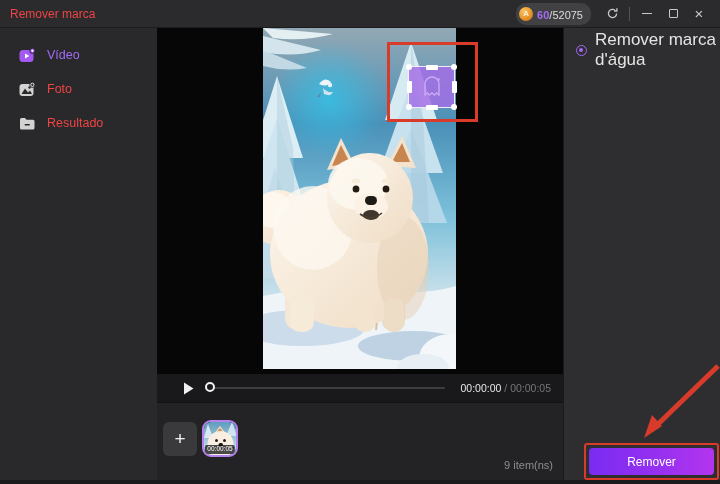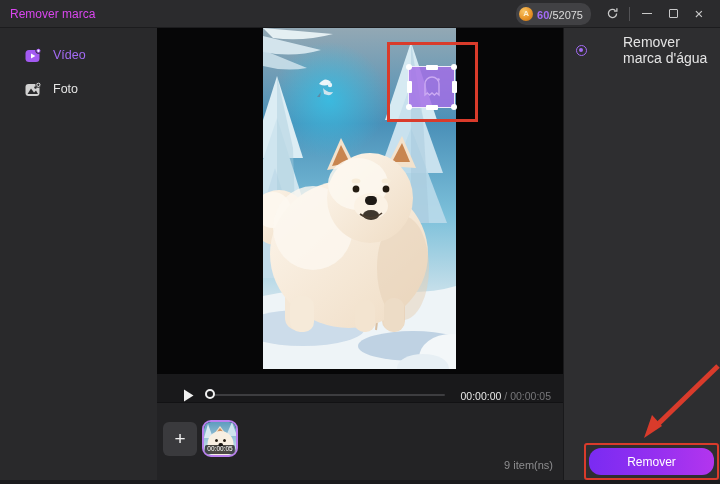--- a/index.html
+++ b/index.html
@@ -7,21 +7,21 @@
   body { font-family:"Liberation Sans", sans-serif; -webkit-font-smoothing:antialiased; }
   #window {
     position:relative; width:720px; height:484px; background:#232325; overflow:hidden;
     color:#e6e6e6;
   }
   
   .titlebar {
     height:28px; background:#2b2b2d; display:flex; align-items:center;
     padding:0 8px 0 10px; border-bottom:1px solid #1c1c1e;
   }
-  .titlebar .title { font-size:12px; color:#d946ef; }
+  .titlebar .title { font-size:12px; color:#ef4444; }
   .titlebar .spacer { flex:1; }
   .credit-badge {
     display:flex; align-items:center; gap:4px; background:#414144;
     border-radius:10px; padding:2px 8px 2px 3px; margin-right:8px;
   }
   .coin {
     width:14px; height:14px; border-radius:50%;
     background:radial-gradient(circle at 35% 30%, #f8c465, #e89428 55%, #c26f12);
     display:flex; align-items:center; justify-content:center;
     color:#fdf0d2; font-size:8px; font-weight:bold;
@@ -31,23 +31,23 @@
   .tb-btn { width:26px; height:22px; display:flex; align-items:center; justify-content:center; color:#c9c9c9; }
   .tb-sep { width:1px; height:14px; background:#535356; margin:0 4px; }
   .min-glyph { width:10px; height:1.5px; background:#c9c9c9; display:inline-block; }
   .max-glyph { width:9px; height:9px; border:1.5px solid #c9c9c9; border-radius:1px; display:inline-block; }
   .close-glyph { font-size:15px; line-height:1; color:#c9c9c9; }
 
   
   .body-row { display:flex; height:456px; }
 
   
-  .sidebar { width:157px; background:#29292b; padding-top:10px; flex:none;padding-left:6px; }
+  .sidebar { width:157px; background:#29292b; padding-top:10px; flex:none; }
   .side-item { height:34px; display:flex; align-items:center; gap:11px; padding-left:19px; cursor:default; }
-  .side-item .label { font-size:12.5px; color:#e5e5e5; }
+  .side-item .label { font-size:12.5px; color:#ef4444; }
   .side-item.active .label { color:#a36bf5; }
 
   
   .center-col { width:406px; flex:none; display:flex; flex-direction:column; }
   .preview { position:relative; height:346px; background:#060607; overflow:hidden; }
   .video-frame { position:absolute; left:106px; top:0; width:193px; height:341px; }
 
   
   .wm-box {
     position:absolute; left:251px; top:38px; width:47px; height:42px;
@@ -63,21 +63,21 @@
   .h-bar.l{top:50%;left:-2.5px;width:5px;height:12px;transform:translateY(-50%);}
   .h-bar.r{top:50%;right:-2.5px;width:5px;height:12px;transform:translateY(-50%);}
 
   .anno-rect-wm {
     position:absolute; left:230px; top:14px; width:91px; height:80px;
     border:3px solid #d93b2b; pointer-events:none;
   }
 
   
   .playbar {
-    height:28px; background:#19191b; display:flex; align-items:flex-end;
+    height:28px; background:#19191b; display:flex; align-items:center;
     padding:0 12px 0 26px; gap:10px;
   }
   .play-btn { width:12px; height:14px; display:flex; align-items:center; }
   .track-wrap { flex:1; display:flex; align-items:center; position:relative; height:14px; margin-right:6px; }
   .track { position:absolute; left:0; right:0; top:6px; height:2px; background:#3d3d40; border-radius:1px; }
   .knob {
     position:absolute; left:0; top:1px; width:10px; height:10px; border-radius:50%;
     background:#19191b; border:2px solid #f0f0f0;
   }
   .time { font-size:10.5px; white-space:nowrap; }
@@ -106,30 +106,30 @@
   
   .right-panel { width:157px; flex:none; background:#2e2e30; position:relative; border-left:1px solid #19191b; }
   .opt-list { padding:10px 0 0 12px; }
   .opt-row { height:24px; display:flex; align-items:center; gap:8px; }
   .radio { width:11px; height:11px; border-radius:50%; border:1.5px solid #9d9da0; flex:none; position:relative; background:transparent; }
   .radio.sel { border-color:#a36bf5; }
   .radio.sel::after {
     content:""; position:absolute; left:2px; top:2px; width:4px; height:4px;
     border-radius:50%; background:#a36bf5;
   }
-  .opt-label { font-size:14px; color:#e4e4e4;margin-left:28px; }
+  .opt-label { font-size:17px; color:#e4e4e4; }
   .opt-caret { font-size:8px; color:#9d9da0; margin-left:4px; }
 
   .anno-rect-btn {
     position:absolute; left:20px; top:415px; width:135px; height:37px;
     border:2.5px solid #d93b2b; border-radius:3px; pointer-events:none;
   }
   .remove-btn {
     position:absolute; left:25px; top:420px; width:125px; height:27px;
-    border:none; border-radius:12px; color:#fff; font-size:12px;
+    border:none; border-radius:4px; color:#fff; font-size:12px;
     background:linear-gradient(90deg,#7a2bf2 0%, #9630f0 55%, #b335ee 100%);
     font-family:"Liberation Sans",sans-serif;
   }
   .anno-arrow { position:absolute; left:0; top:0; pointer-events:none; }
 
   .bottom-edge { position:absolute; left:0; bottom:0; width:100%; height:4px; background:#1b1b1d; }
 </style>
 </head>
 <body>
 
@@ -177,20 +177,27 @@
       <div class="side-item">
         <svg width="17" height="15" viewBox="0 0 17 15">
           <rect x="0.5" y="2" width="14" height="12" rx="3" fill="#d2d2d2"></rect>
           <polygon points="2.5,12 6,6.5 9,10.5 11,8.5 13,12" fill="#29292b"></polygon>
           <circle cx="10.5" cy="5.5" r="1.2" fill="#29292b"></circle>
           <circle cx="13.4" cy="2.8" r="2.6" fill="#d2d2d2" stroke="#29292b" stroke-width="1"></circle>
           <path d="M13.4 1.6v2.4 M12.2 2.8h2.4" stroke="#29292b" stroke-width="1"></path>
         </svg>
         <span class="label">Foto</span>
       </div>
+      <div class="side-item">
+        <svg width="17" height="15" viewBox="0 0 17 15">
+          <path d="M1 3.5 Q1 2 2.5 2 H6 L7.5 3.8 H14 Q15.5 3.8 15.5 5.3 V12 Q15.5 13.5 14 13.5 H2.5 Q1 13.5 1 12 Z" fill="#d2d2d2"></path>
+          <rect x="5.5" y="8" width="5.5" height="1.6" rx="0.8" fill="#29292b"></rect>
+        </svg>
+        <span class="label">Resultado</span>
+      </div>
     </div>
 
     <div class="center-col">
 
       <div class="preview">
         <div class="video-frame">
           <svg width="193" height="341" viewBox="0 0 193 341">
             <defs>
               <linearGradient id="sky" x1="0" y1="0" x2="0" y2="1">
                 <stop offset="0" stop-color="#93a8b4"></stop>

